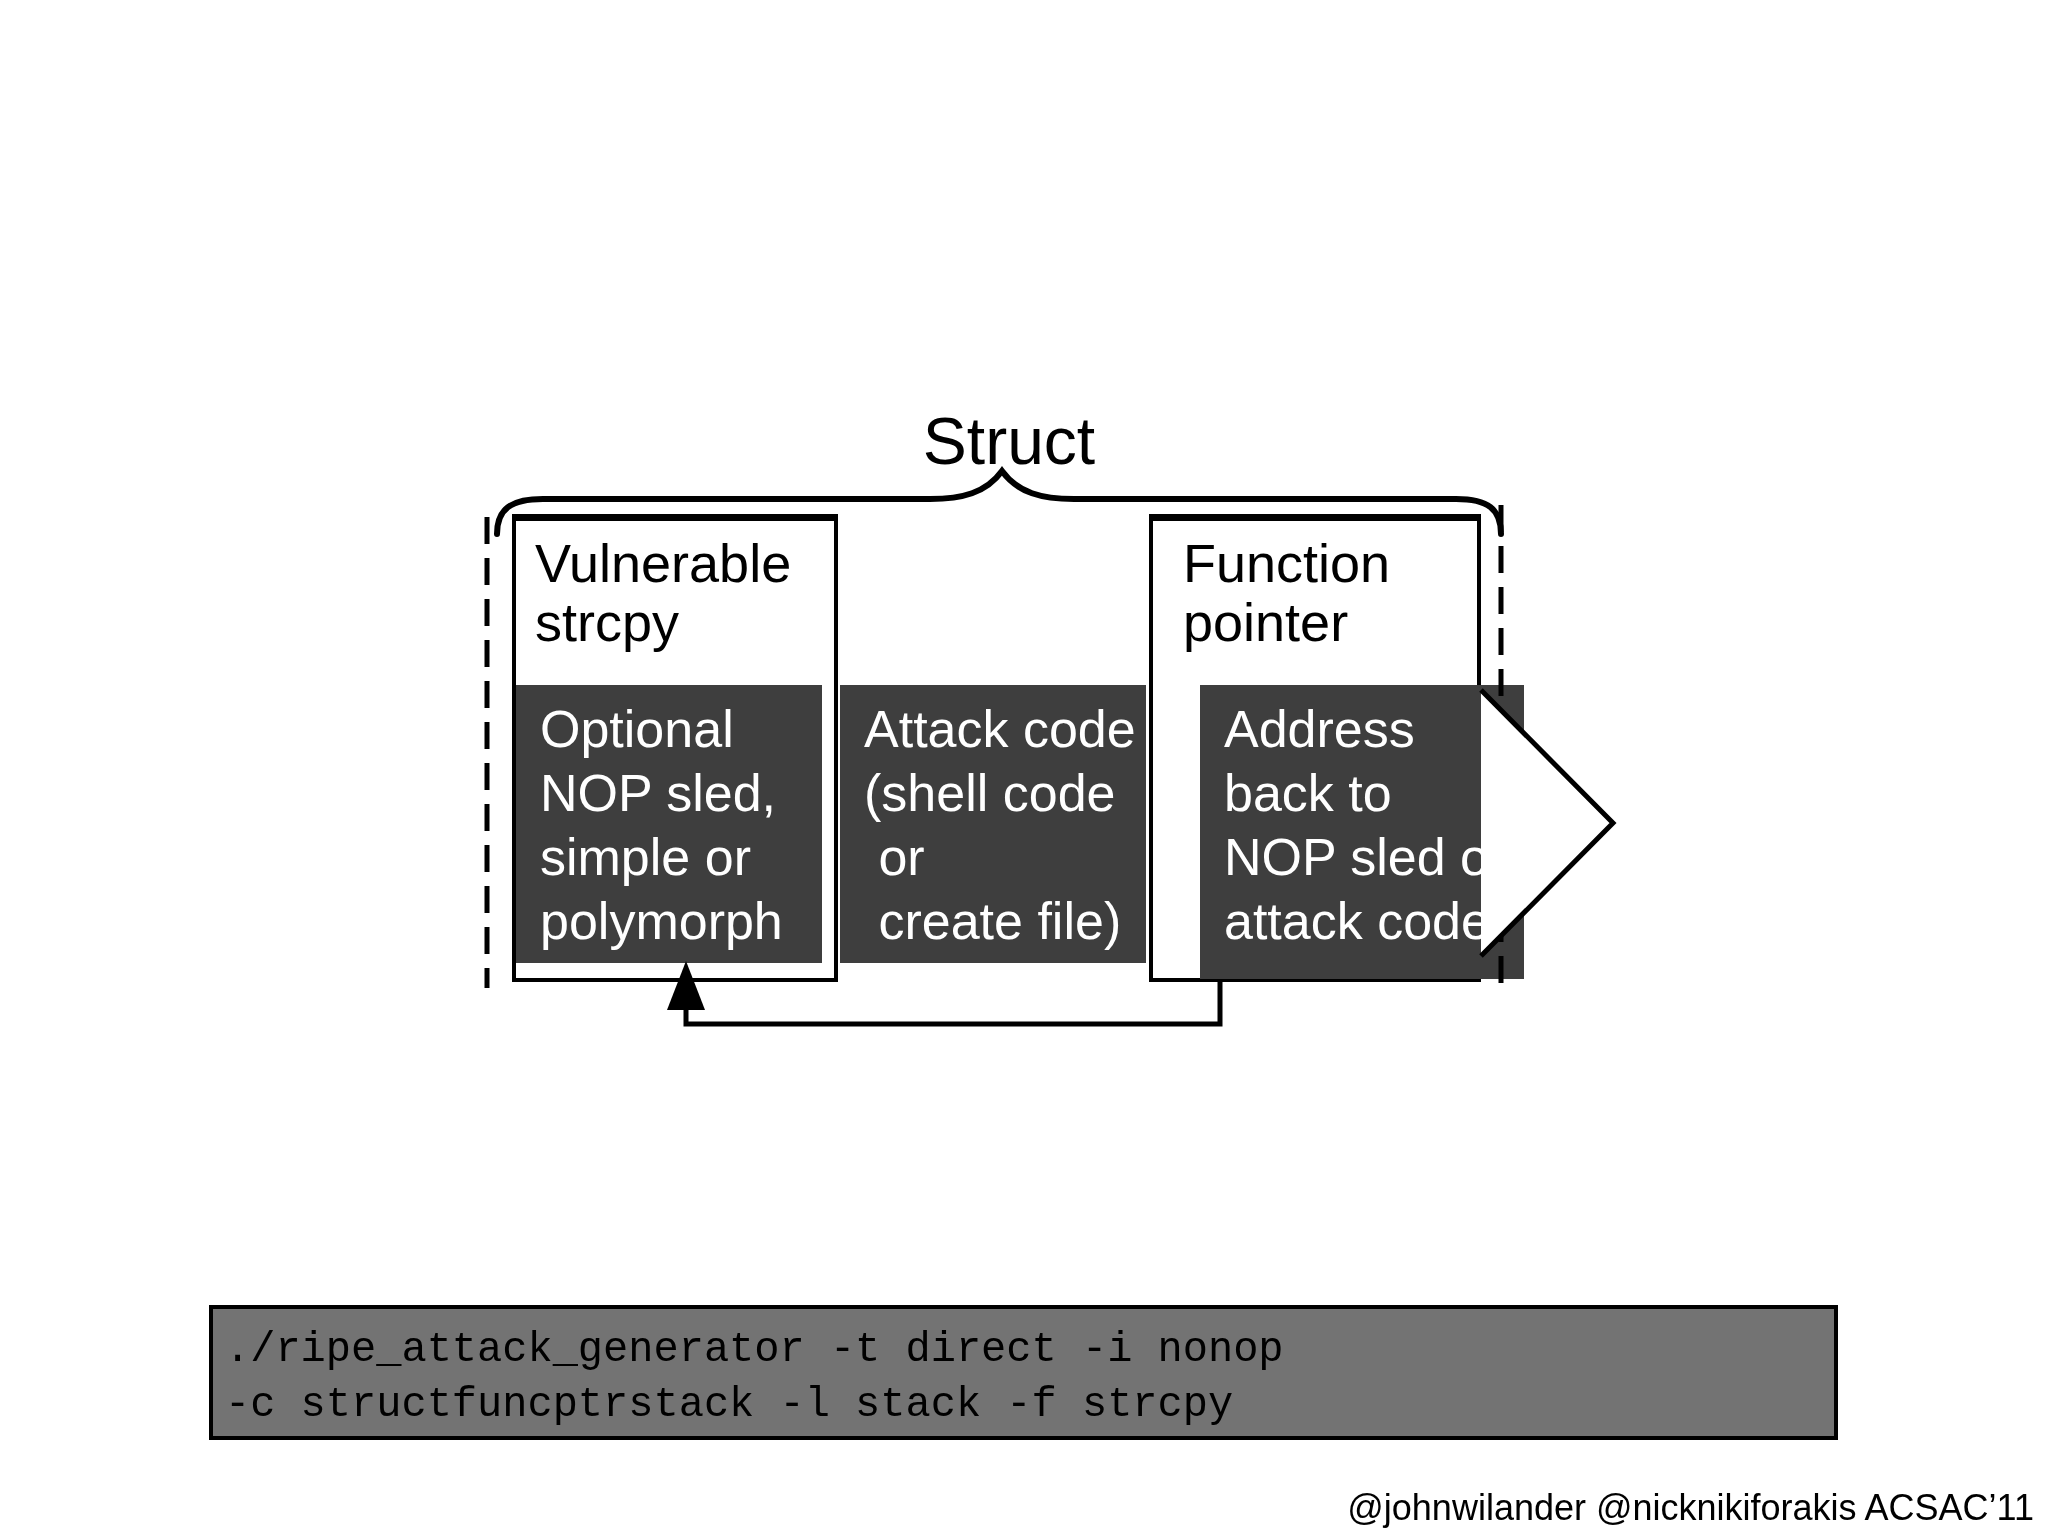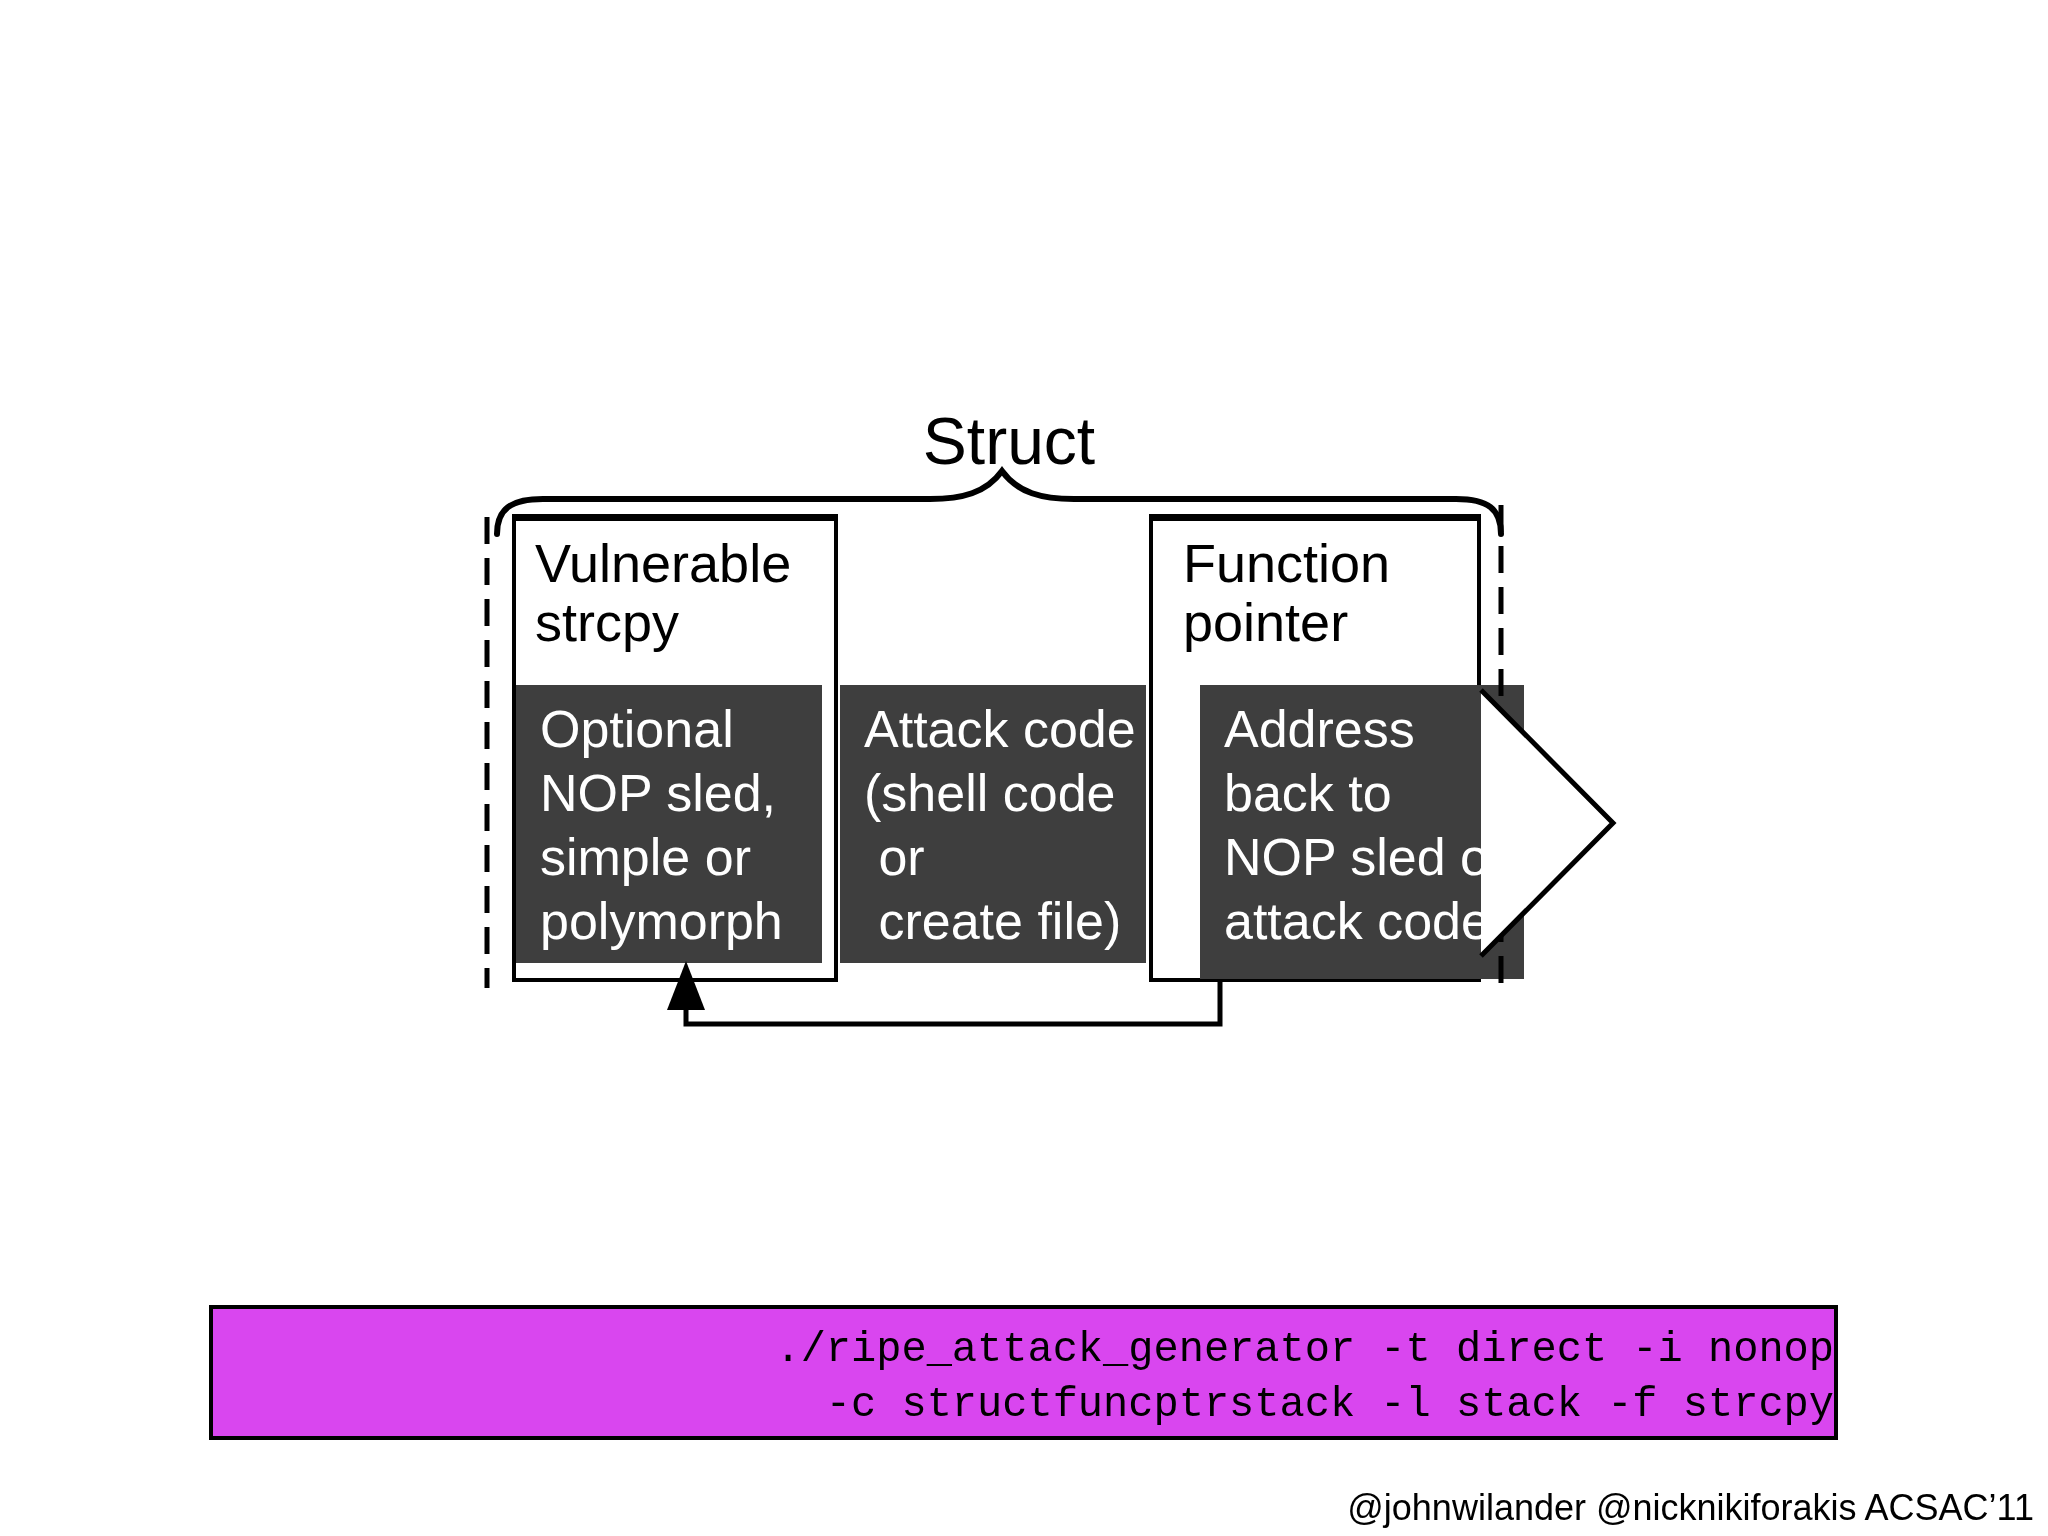--- a/index.html
+++ b/index.html
@@ -45,22 +45,21 @@
     font-size:52px;
     line-height:64px;
     white-space:pre;
     padding:12px 0 0 24px;
     box-sizing:border-box;
   }
   #cmdbox{
     left:209px;top:1305px;width:1629px;height:135px;
     border:4px solid #000;
     box-sizing:border-box;
-    background:#d946ef;
-    text-align:right;
+    background:#737373;
   }
   #cmdtext{
     font-family:"Liberation Mono", monospace;
     font-size:42px;
     line-height:55px;
     white-space:pre;
     padding:14px 0 0 12px;
   }
   #credit{
     right:14px;top:1490px;

